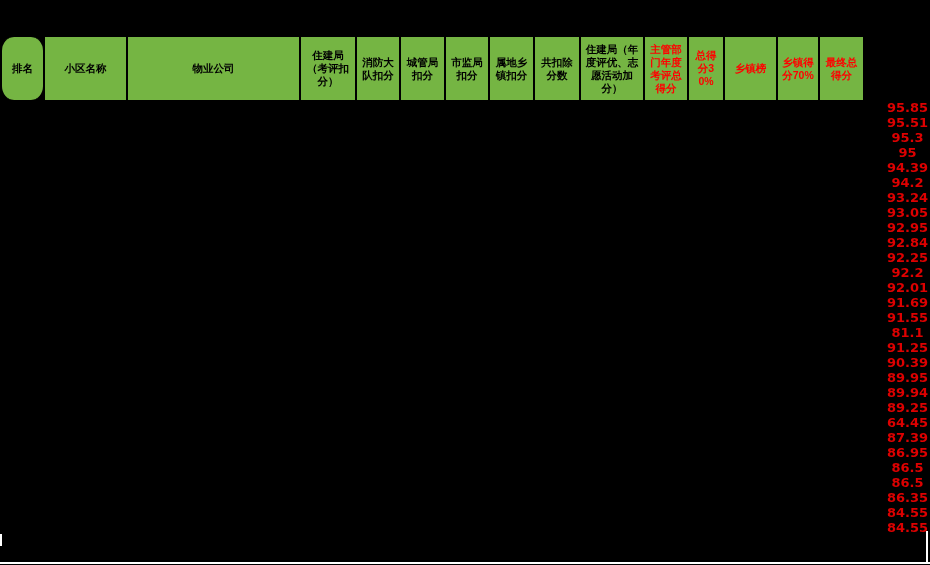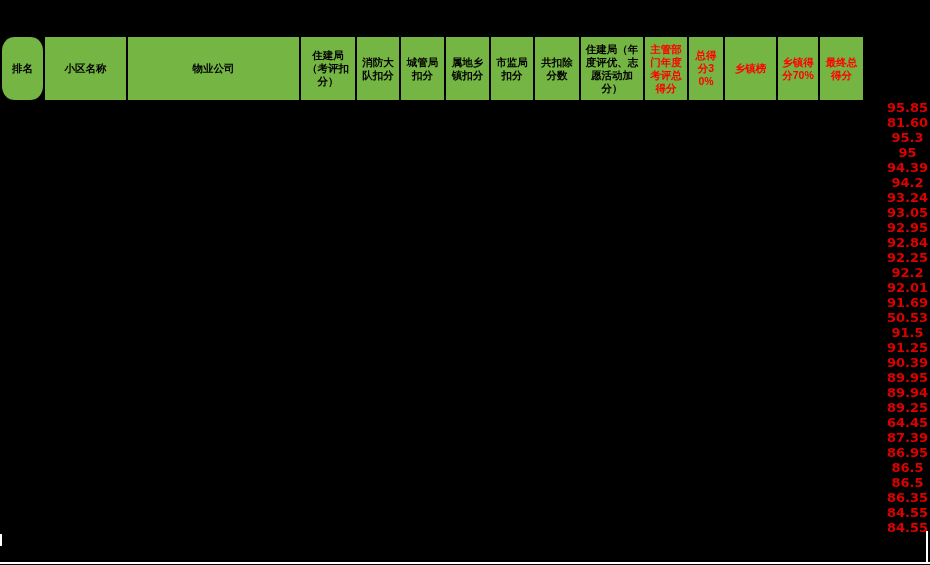--- a/index.html
+++ b/index.html
@@ -95,25 +95,25 @@
       </div>
     <div class="hcell c3">
         <span>住建局（考评扣分）</span>
       </div>
     <div class="hcell c5">
         <span>消防大队扣分</span>
       </div>
     <div class="hcell c6">
         <span>城管局扣分</span>
       </div>
+    <div class="hcell c7">
+        <span>市监局扣分</span>
+      </div>
     <div class="hcell c8">
         <span>属地乡镇扣分</span>
-      </div>
-    <div class="hcell c7">
-        <span>市监局扣分</span>
       </div>
     <div class="hcell c9">
         <span>共扣除分数</span>
       </div>
     <div class="hcell c10">
         <span>住建局（年度评优、志愿活动加分）</span>
       </div>
     <div class="hcell c11 red">
         <span>主管部门年度考评总得分</span>
       </div>
@@ -128,35 +128,35 @@
       </div>
     <div class="hcell c15 red">
         <span>最终总得分</span>
       </div>
   </div>
 
   <div class="body-block"></div>
 
   <div class="score-col">
     <div class="score-cell">95.85</div>
-    <div class="score-cell">81.60</div>
+    <div class="score-cell">95.51</div>
     <div class="score-cell">95.3</div>
     <div class="score-cell">95</div>
     <div class="score-cell">94.39</div>
     <div class="score-cell">94.2</div>
     <div class="score-cell">93.24</div>
     <div class="score-cell">93.05</div>
     <div class="score-cell">92.95</div>
     <div class="score-cell">92.84</div>
     <div class="score-cell">92.25</div>
     <div class="score-cell">92.2</div>
     <div class="score-cell">92.01</div>
     <div class="score-cell">91.69</div>
-    <div class="score-cell">50.53</div>
-    <div class="score-cell">91.5</div>
+    <div class="score-cell">91.55</div>
+    <div class="score-cell">81.1</div>
     <div class="score-cell">91.25</div>
     <div class="score-cell">90.39</div>
     <div class="score-cell">89.95</div>
     <div class="score-cell">89.94</div>
     <div class="score-cell">89.25</div>
     <div class="score-cell">64.45</div>
     <div class="score-cell">87.39</div>
     <div class="score-cell">86.95</div>
     <div class="score-cell">86.5</div>
     <div class="score-cell">86.5</div>

